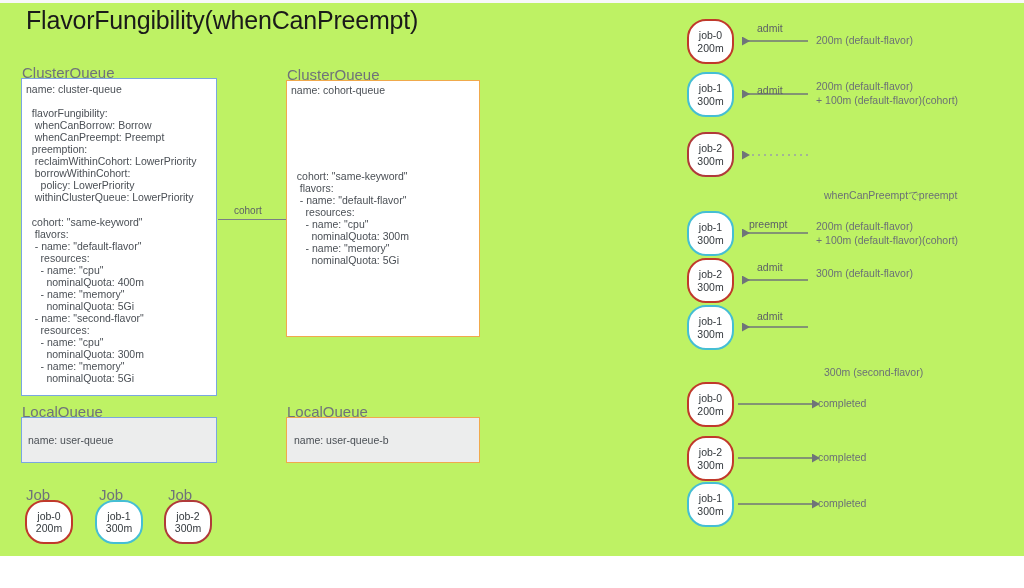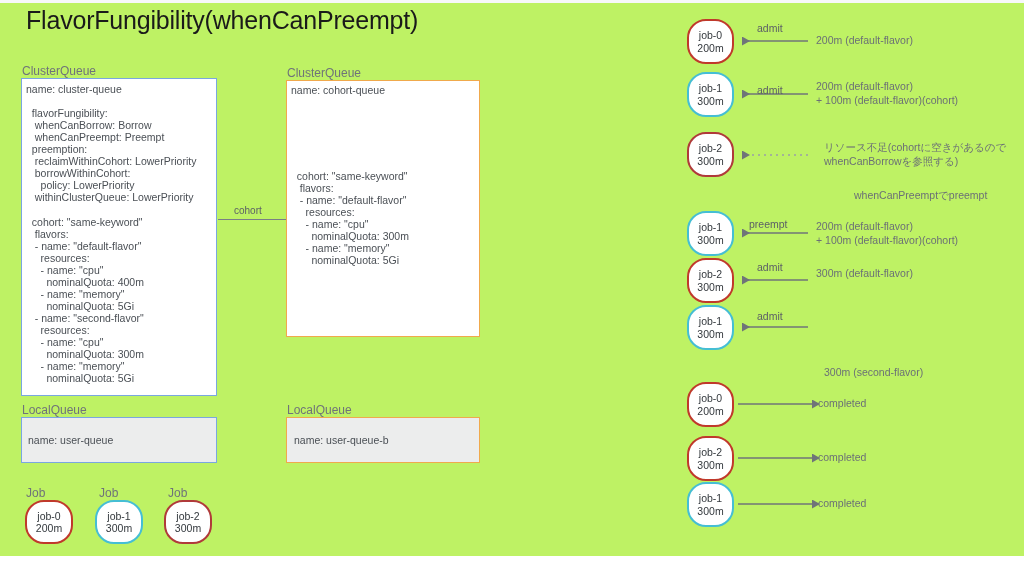--- a/index.html
+++ b/index.html
@@ -38,21 +38,21 @@
     top: 6px;
     font-size: 25px;
     color: #1a1a1a;
     letter-spacing: -0.2px;
     white-space: nowrap;
   }
 
   
   .caption {
     position: absolute;
-    font-size: 12px;
+    font-size: 15px;
     color: #6f7379;
     white-space: nowrap;
   }
 
   
   .qbox {
     position: absolute;
     box-sizing: border-box;
     background: #ffffff;
   }
@@ -256,24 +256,22 @@
     <span>300m</span>
   </div>
   <div class="arrow-label" style="left:757px; top:84px;">admit</div>
   <div class="note" style="left:816px; top:80px;">200m (default-flavor)
 + 100m (default-flavor)(cohort)</div>
 
   <div class="jobbox crim" style="left:687px; top:132px; width:47px; height:45px;">
     <span>job-2</span>
     <span>300m</span>
   </div>
-  <div class="note" style="left:824px; top:141px;">リソース不足(cohortに空きがあるので
-whenCanBorrowを参照する)</div>
-
-  <div class="note" style="left:854px; top:189px;">whenCanPreemptでpreempt</div>
+
+  <div class="note" style="left:824px; top:189px;">whenCanPreemptでpreempt</div>
 
   <div class="jobbox cyan" style="left:687px; top:211px; width:47px; height:45px;">
     <span>job-1</span>
     <span>300m</span>
   </div>
   <div class="arrow-label" style="left:749px; top:218px;">preempt</div>
   <div class="note" style="left:816px; top:220px;">200m (default-flavor)
 + 100m (default-flavor)(cohort)</div>
 
   <div class="jobbox red" style="left:687px; top:258px; width:47px; height:45px;">

